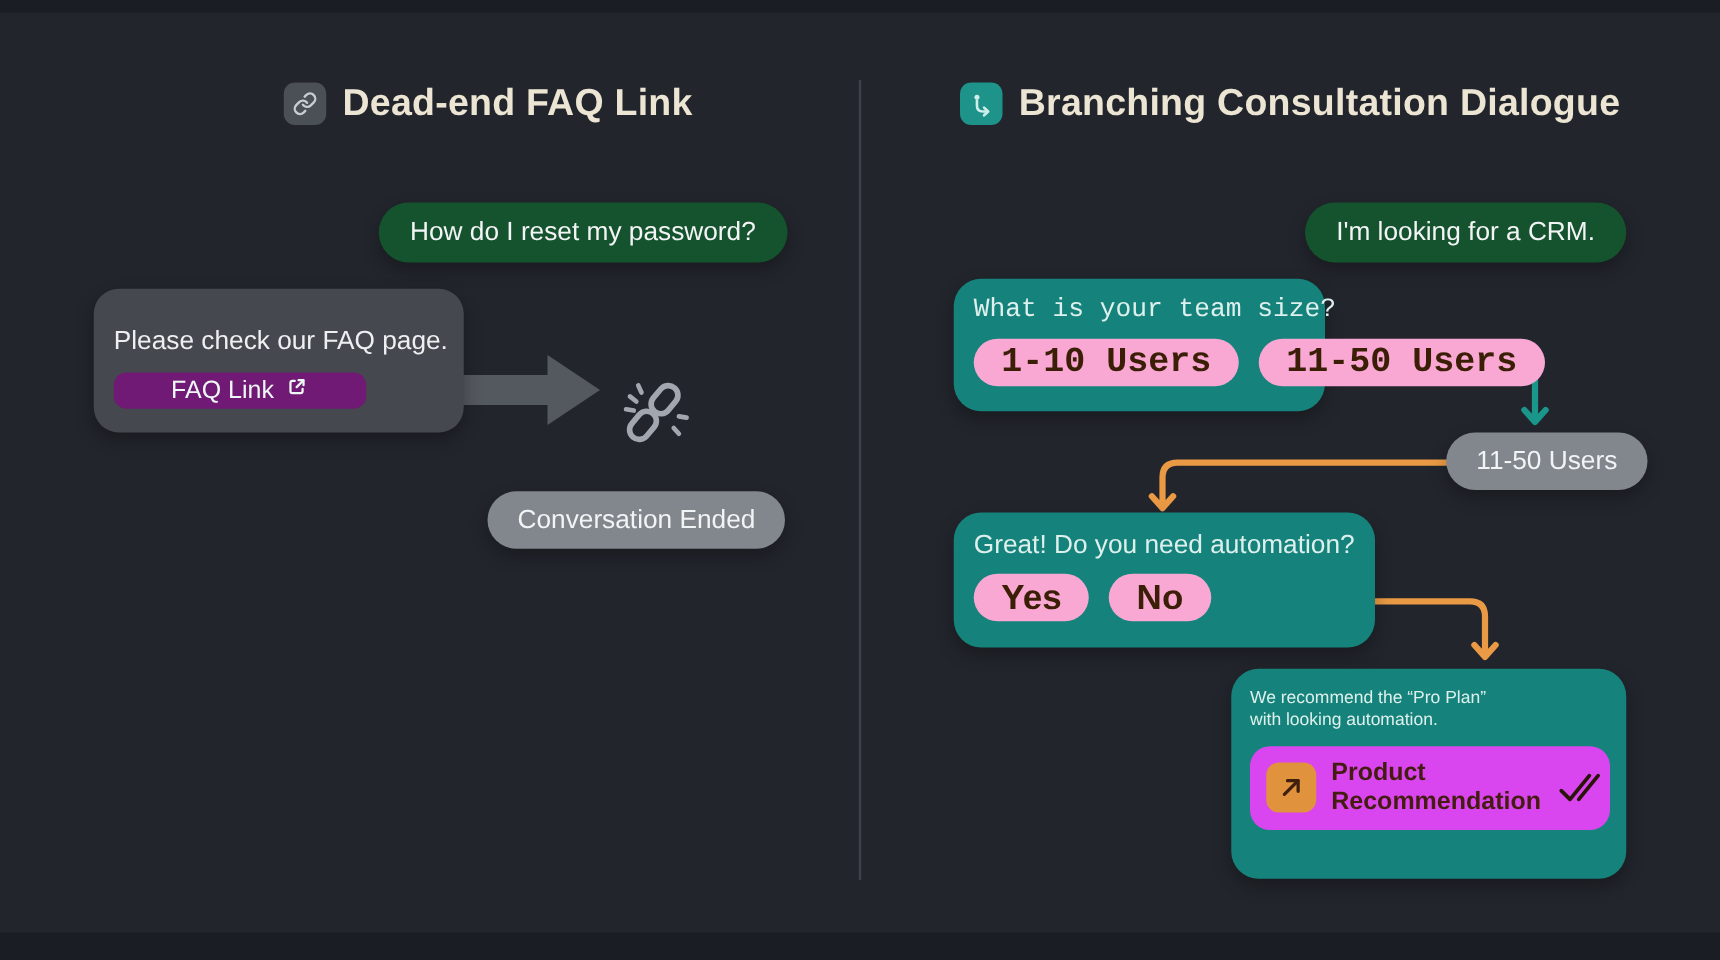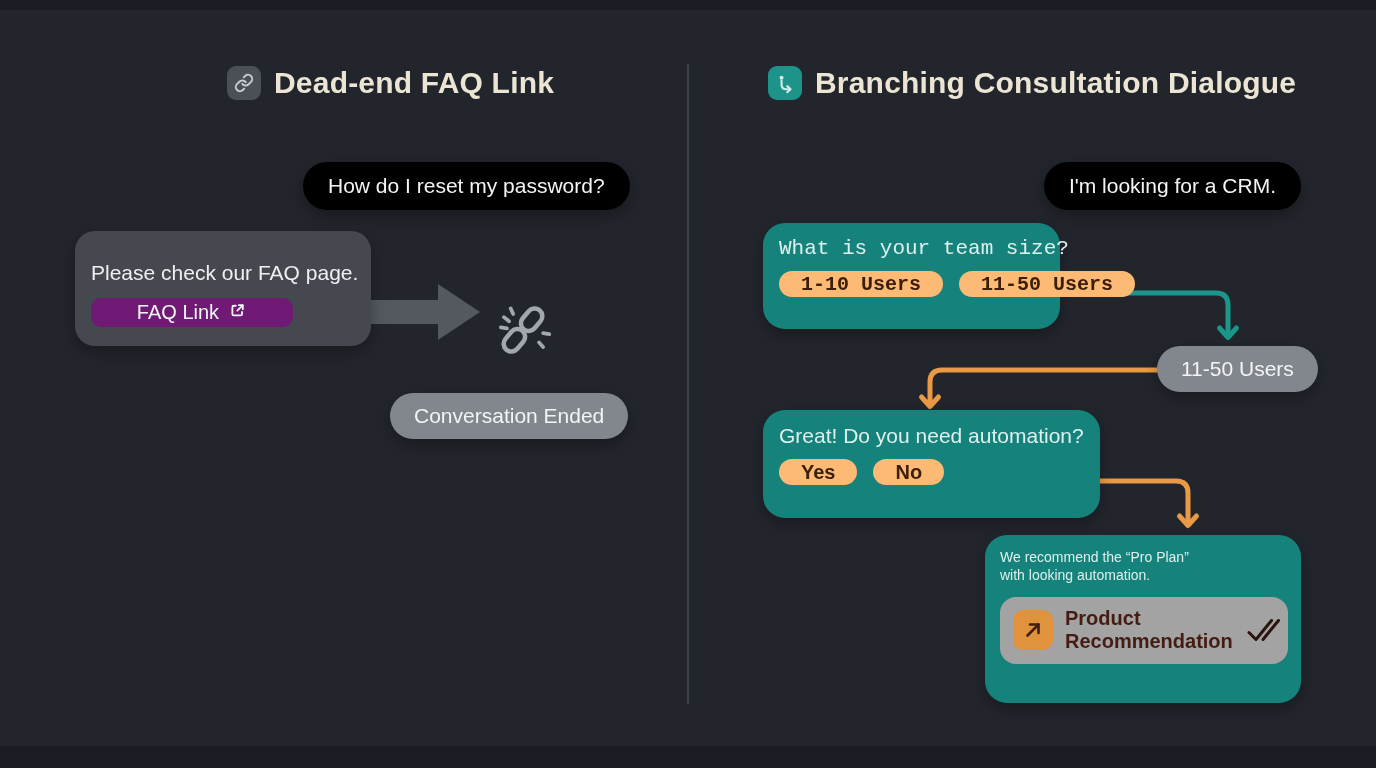--- a/index.html
+++ b/index.html
@@ -18,21 +18,21 @@
   .title-row{ position:absolute; display:flex; align-items:center; gap:13px; }
   .title-row.left{ left:183px; top:66px;padding-left:44px; }
   .title-row.right{ left:768px; top:66px; }
   .title-icon{ width:34px; height:34px; border-radius:9px; display:flex; align-items:center; justify-content:center; flex:0 0 auto; }
   .title-icon.gray{ background:#4b4f56; }
   .title-icon.teal{ background:#1d9389; }
   h1{ font-size:30px; font-weight:700; color:#ece5d3; letter-spacing:0.2px; white-space:nowrap; }
 
   
   .bubble{ position:absolute; white-space:nowrap; box-shadow:0 6px 14px rgba(0,0,0,0.28); }
-  .bubble.gray{ background:#000000; color:#f3f4f6; border-radius:25px; font-size:21px; padding:12px 25px; }
+  .bubble.gray{ background:#14532d; color:#f3f4f6; border-radius:25px; font-size:21px; padding:12px 25px; }
   .bubble.gray-light{ background:#82868d; color:#f3f4f6; border-radius:24px; font-size:21px; padding:11px 24px; }
   .bubble.dark{ background:#45484e; color:#edeff1; border-radius:20px; }
   .bubble.teal{ background:#15837b; color:#def0ed; border-radius:22px; }
 
   .user-q-left{ left:303px; top:162px; }
   .bot-bubble{ left:75px; top:231px; width:296px; height:115px; padding:30px 16px; font-size:21px; }
   .faq-btn{
     display:flex; align-items:center; justify-content:center; gap:9px;
     margin-top:13px; width:202px; height:29px; border-radius:10px;
     background:#701a75; color:#eef7f5; font-size:20px; font-weight:500;
@@ -49,31 +49,31 @@
   .bot-bubble{ z-index:2; }
   .broken-link{ position:absolute; left:490px; top:297px; }
 
   
   .user-q-right{ right:75px; top:162px; }
   .q-bubble{ padding:14px 16px; font-size:21px; }
   .q-team{ left:763px; top:223px; width:297px; height:106px;font-family:Liberation Mono, monospace; }
   .q-auto{ left:763px; top:410px; width:337px; height:108px; }
   .opt-row{ display:flex; gap:16px; margin-top:11px; }
   .opt-btn{
-    background:#fdba74; color:#3b1e06; border:none; border-radius:21px;
-    height:26px; padding:0 22px; font-size:20px; font-weight:600;
+    background:#f9a8d4; color:#3b1e06; border:none; border-radius:21px;
+    height:38px; padding:0 22px; font-size:28px; font-weight:600;
     font-family:inherit; cursor:pointer; white-space:nowrap;
   }
   .result-bubble{ left:1157px; top:346px; border-radius:16px; }
 
   .reco-bubble{ left:985px; top:535px; width:316px; height:168px; padding:13px 15px; white-space:normal; }
   .reco-text{ font-size:14px; line-height:1.32; white-space:nowrap; }
   .reco-card{
     display:flex; align-items:center; margin-top:12px; width:288px; height:67px;
-    background:#a3a3a3; border-radius:16px; padding:0 16px 0 13px; gap:12px;
+    background:#d946ef; border-radius:16px; padding:0 16px 0 13px; gap:12px;
     border:none; cursor:pointer; font-family:inherit; text-align:left;
   }
   .reco-card-icon{ width:40px; height:40px; border-radius:10px; background:#e0923c; display:flex; align-items:center; justify-content:center; flex:0 0 auto; }
   .reco-card-label{ font-size:20px; font-weight:600; color:#451c12; line-height:1.15; flex:1 1 auto; }
   .conn{ position:absolute; overflow:visible; }
 </style>
 </head>
 <body>
 
 <div class="stage">

